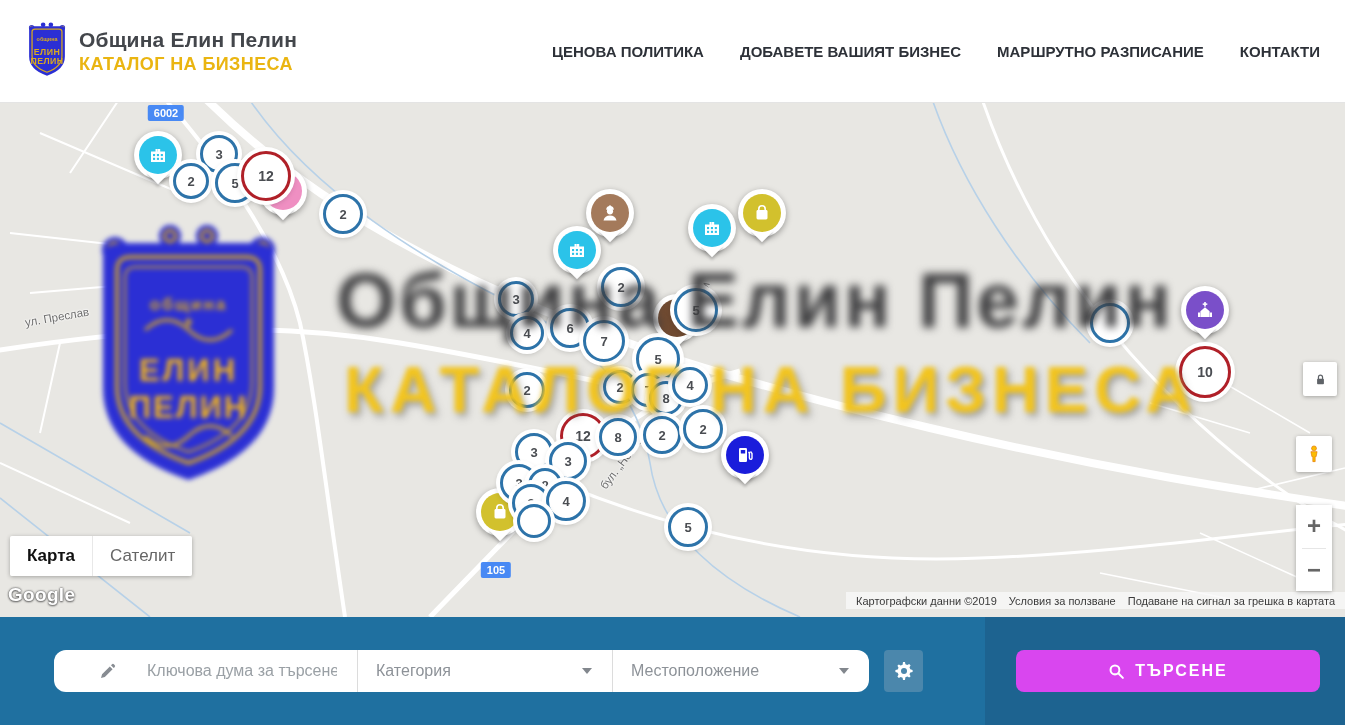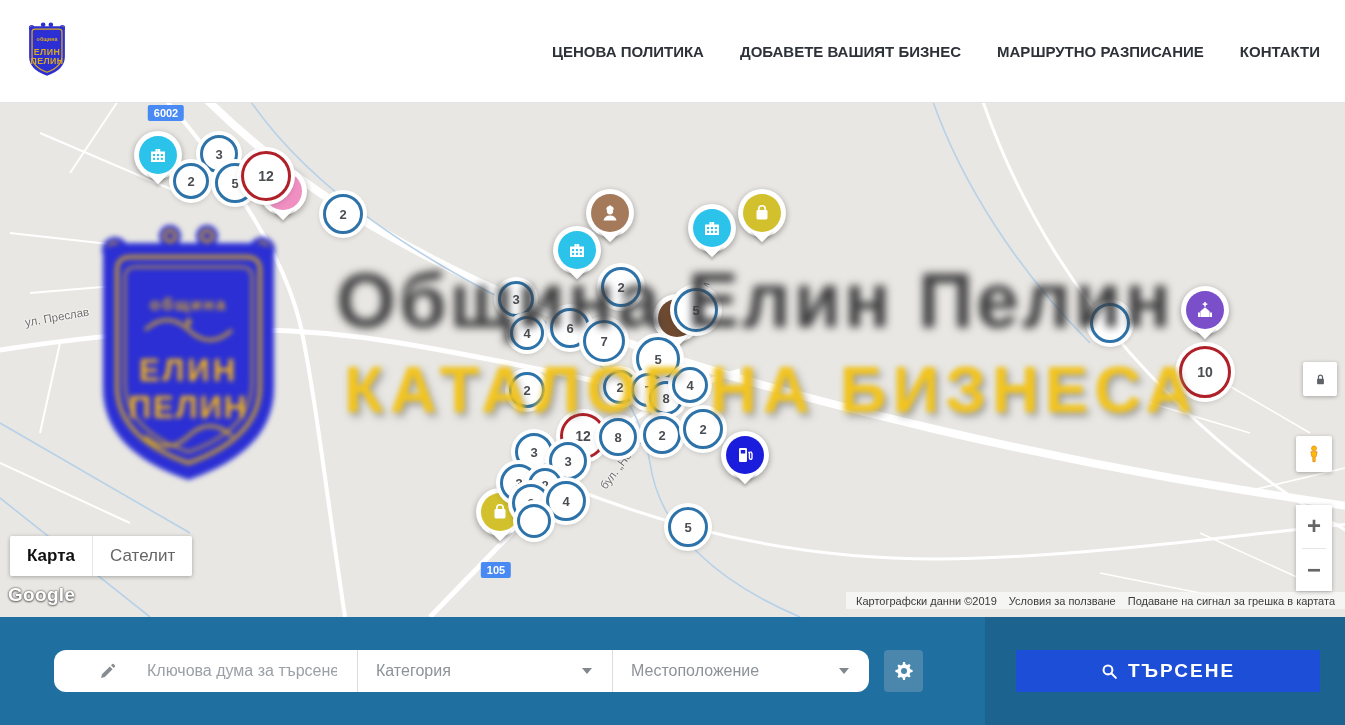--- a/index.html
+++ b/index.html
@@ -95,22 +95,22 @@
   .select { display:flex; align-items:center; justify-content:space-between; border-left:1px solid #dcdcdc;
             padding:0 20px 0 18px; cursor:pointer;gap:28px; }
   .select.cat { width:255px; }
   .select.loc { width:257px; }
   .select .val { font-size:16px; color:#8d9298; }
   .caret { width:0; height:0; border-left:5px solid transparent; border-right:5px solid transparent;
            border-top:6px solid #82878d; }
   .gear-btn { position:absolute; left:884px; top:33px; width:39px; height:42px; background:#4b87ac;
               border:none; border-radius:4px; cursor:pointer; display:flex; align-items:center; justify-content:center; }
   .gear-btn svg { width:20px; height:20px; }
-  .search-btn { position:absolute; left:1016px; top:33px; width:304px; height:42px; background:#1d4ed8;
-                border:none; border-radius:0; color:#fff; font-family:inherit; font-size:19px; font-weight:700;
+  .search-btn { position:absolute; left:1016px; top:33px; width:304px; height:42px; background:#d946ef;
+                border:none; border-radius:8px; color:#fff; font-family:inherit; font-size:16px; font-weight:700;
                 letter-spacing:2px; display:flex; align-items:center; justify-content:center; gap:10px; cursor:pointer; }
   .search-btn svg { width:17px; height:17px; }
 </style>
 </head>
 <body>
 
 <div class="page">
 
   <header>
     <div class="logo">
@@ -121,20 +121,22 @@
           <circle cx="177" cy="32" r="7" fill="none" stroke="#d9a91e" stroke-width="4"></circle>
         <circle cx="85" cy="18" r="11" fill="#2b2fd4"></circle>
           <circle cx="122" cy="18" r="11" fill="#2b2fd4"></circle>
         <path d="M18 40 Q18 24 40 25 L167 25 Q189 24 189 40 L189 170 Q189 233 103.5 262 Q18 233 18 170 Z" fill="#2b2fd4"></path>
         <path d="M32 52 Q32 38 48 39 L159 39 Q175 38 175 52 L175 168 Q175 220 103.5 245 Q32 220 32 168 Z" fill="none" stroke="#d9a91e" stroke-width="6"></path>
         <text x="103.5" y="96" text-anchor="middle" font-size="26" font-weight="bold" fill="#d9a91e">община</text>
         <text x="103.5" y="162" text-anchor="middle" font-size="42" font-weight="bold" fill="#d9a91e" letter-spacing="2">ЕЛИН</text>
         <text x="103.5" y="205" text-anchor="middle" font-size="42" font-weight="bold" fill="#d9a91e" letter-spacing="2">ПЕЛИН</text>
       </svg>
       <div class="logo-text">
+        <div class="logo-title">Община Елин Пелин</div>
+        <div class="logo-subtitle">КАТАЛОГ НА БИЗНЕСА</div>
       </div>
     </div>
     <nav>
       <a>ЦЕНОВА ПОЛИТИКА</a>
       <a>ДОБАВЕТЕ ВАШИЯТ БИЗНЕС</a>
       <a>МАРШРУТНО РАЗПИСАНИЕ</a>
       <a>КОНТАКТИ</a>
     </nav>
   </header>
 

